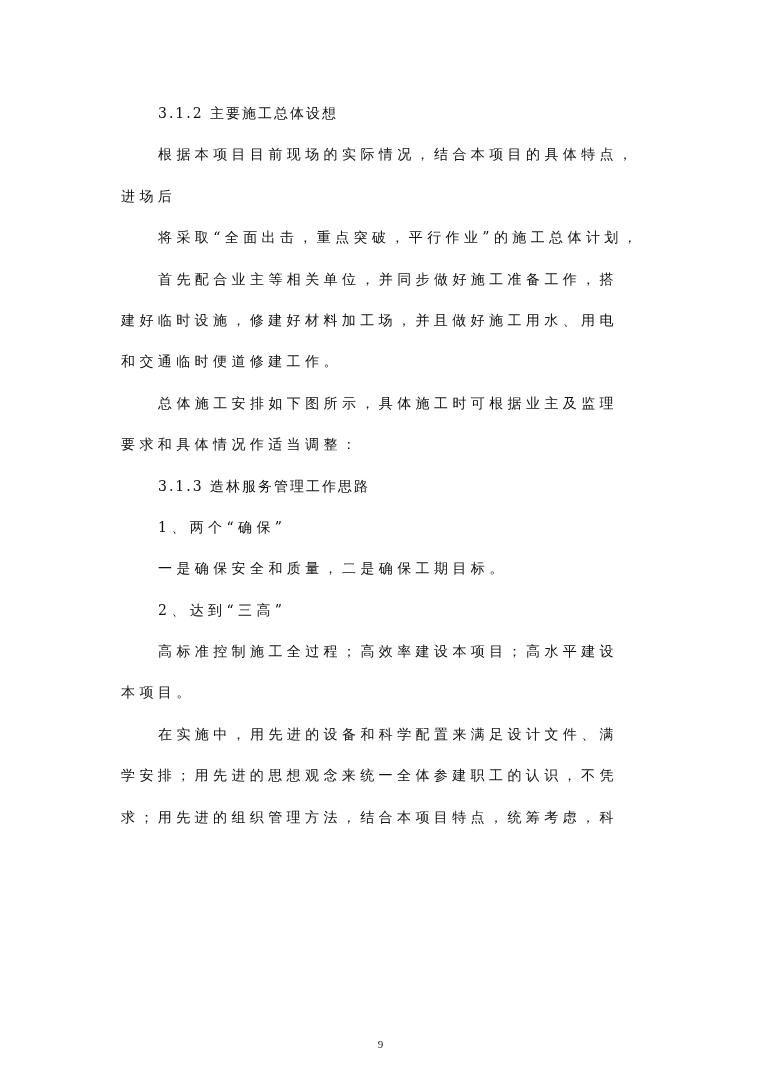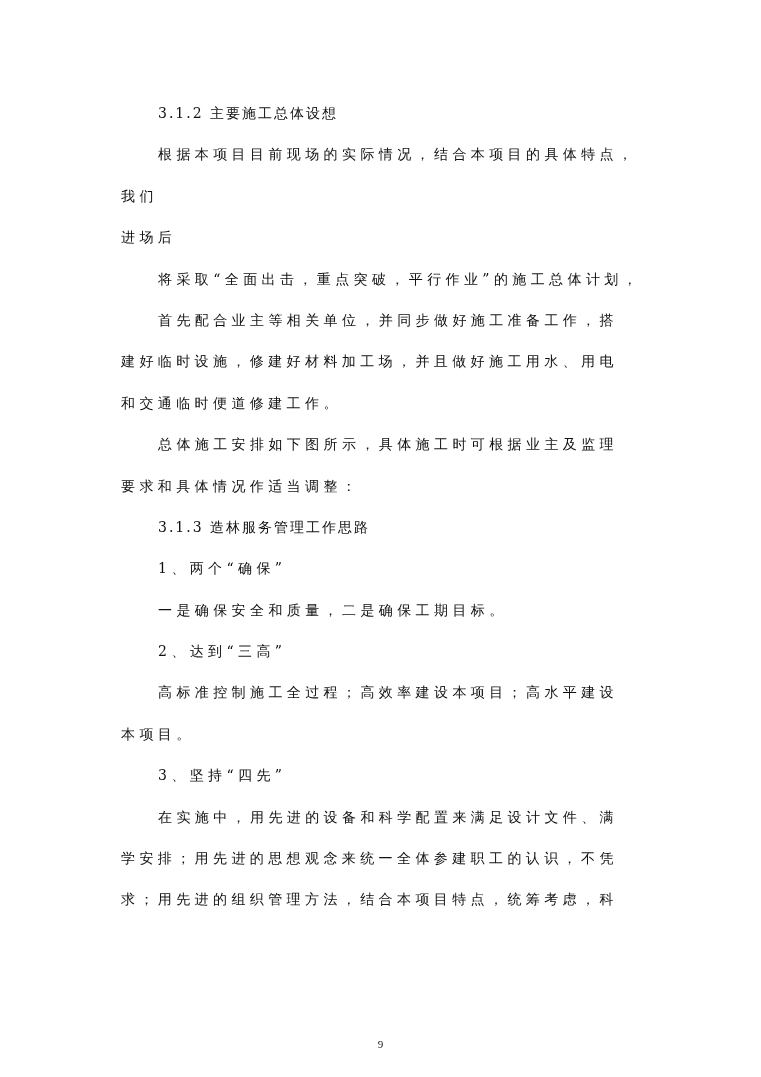--- a/index.html
+++ b/index.html
@@ -53,33 +53,31 @@
       color: #222;
     }
   </style>
 </head>
 <body>
 
 <div class="page">
   <div class="body-text">
     <div class="line indent heading">3.1.2 主要施工总体设想</div>
     <div class="line indent">根据本项目目前现场的实际情况，结合本项目的具体特点，</div>
-    <div class="line">我们</div>
     <div class="line">进场后</div>
     <div class="line indent">将采取“全面出击，重点突破，平行作业”的施工总体计划，</div>
     <div class="line indent">首先配合业主等相关单位，并同步做好施工准备工作，搭</div>
     <div class="line">建好临时设施，修建好材料加工场，并且做好施工用水、用电</div>
     <div class="line">和交通临时便道修建工作。</div>
     <div class="line indent">总体施工安排如下图所示，具体施工时可根据业主及监理</div>
     <div class="line">要求和具体情况作适当调整：</div>
     <div class="line indent heading">3.1.3 造林服务管理工作思路</div>
     <div class="line indent">1、两个“确保”</div>
     <div class="line indent">一是确保安全和质量，二是确保工期目标。</div>
     <div class="line indent">2、达到“三高”</div>
     <div class="line indent">高标准控制施工全过程；高效率建设本项目；高水平建设</div>
     <div class="line">本项目。</div>
-    <div class="line indent">3、坚持“四先”</div>
     <div class="line indent">在实施中，用先进的设备和科学配置来满足设计文件、满</div>
     <div class="line">学安排；用先进的思想观念来统一全体参建职工的认识，不凭</div>
     <div class="line">求；用先进的组织管理方法，结合本项目特点，统筹考虑，科</div>
   </div>
   <div class="page-number">9</div>
 </div>
 
 </body></html>

